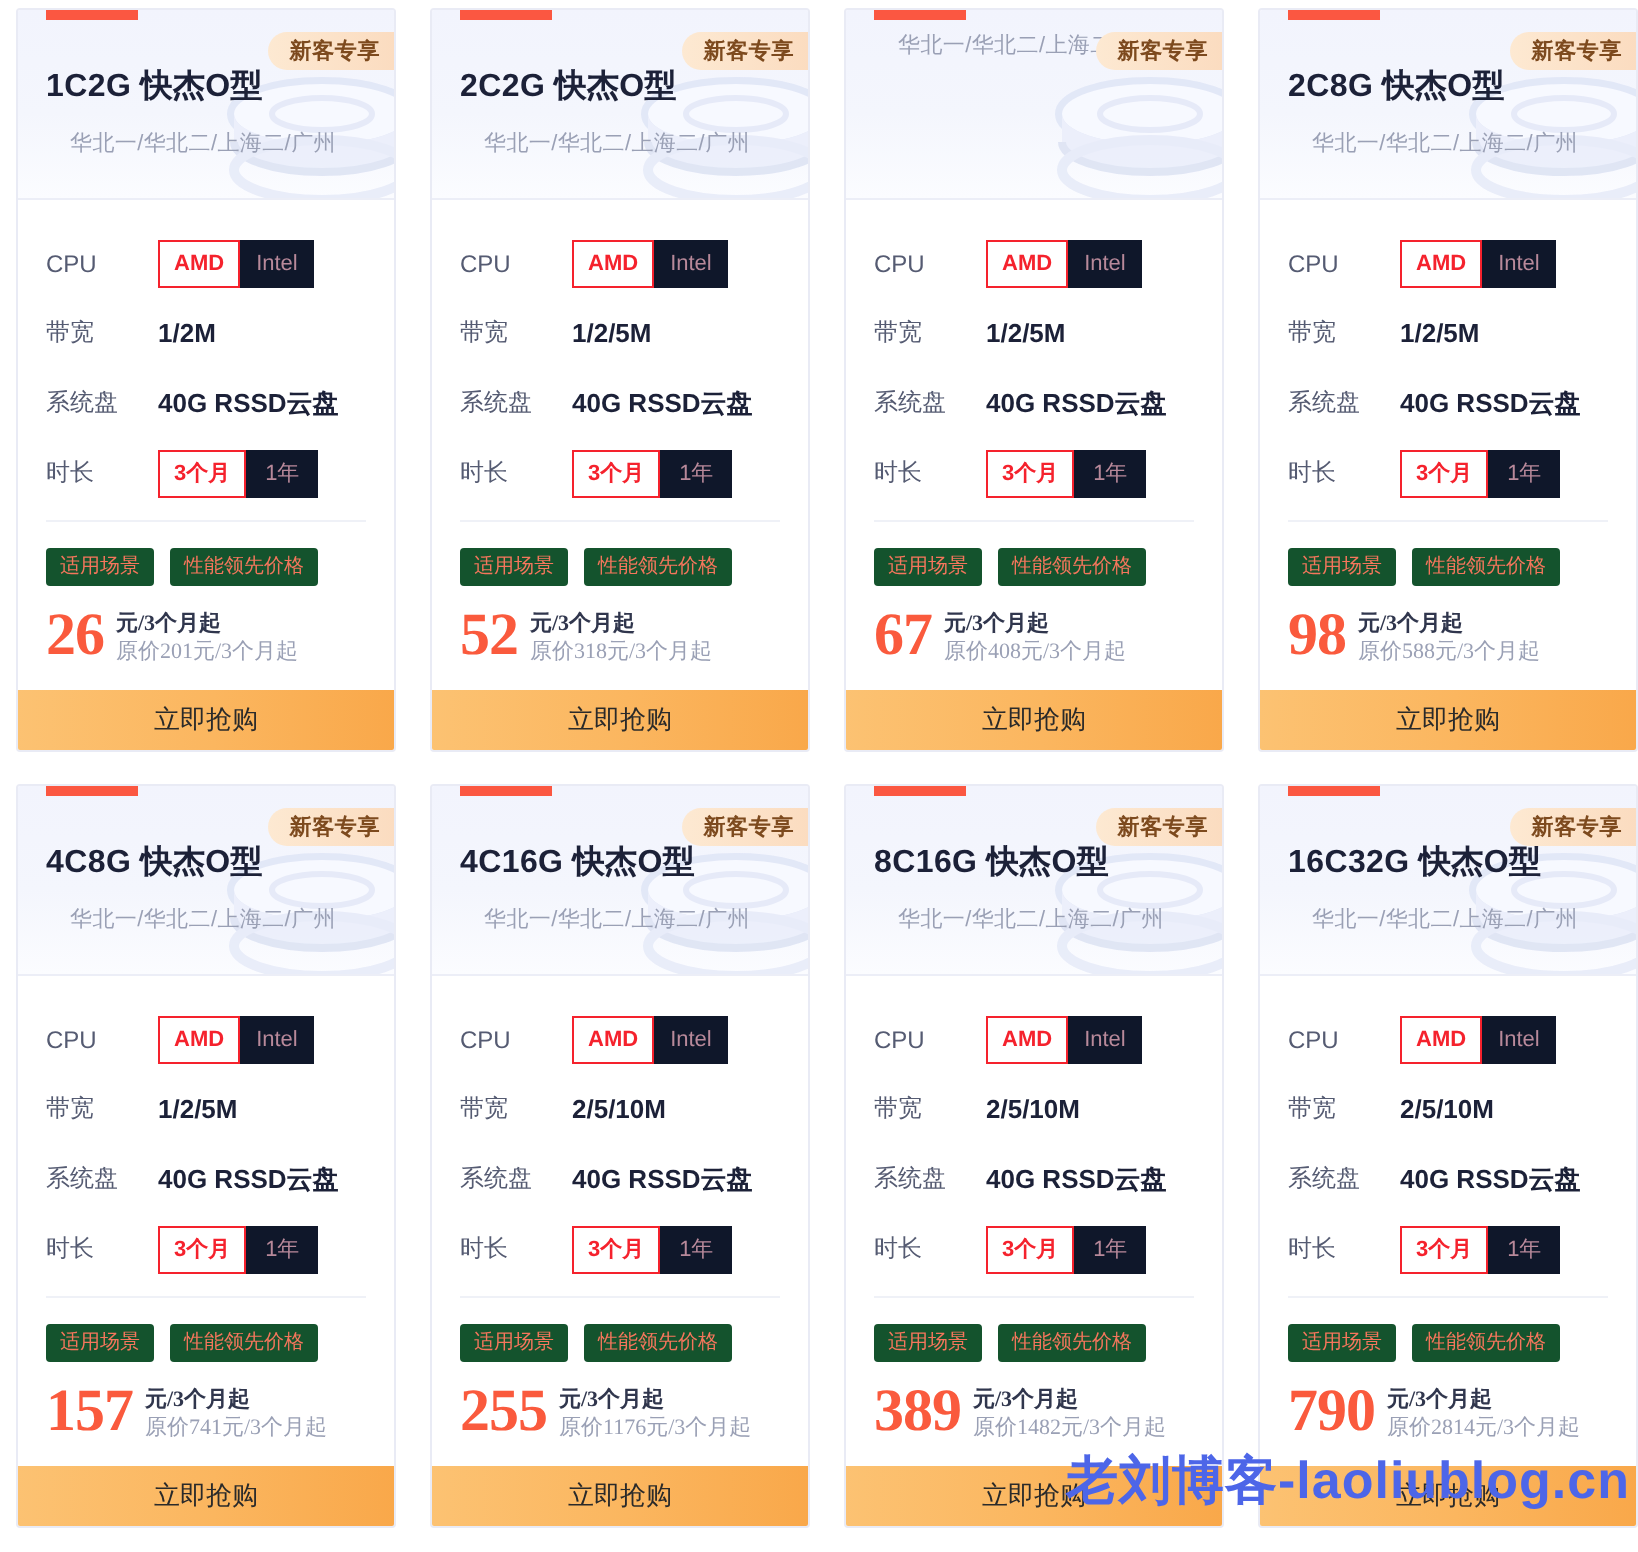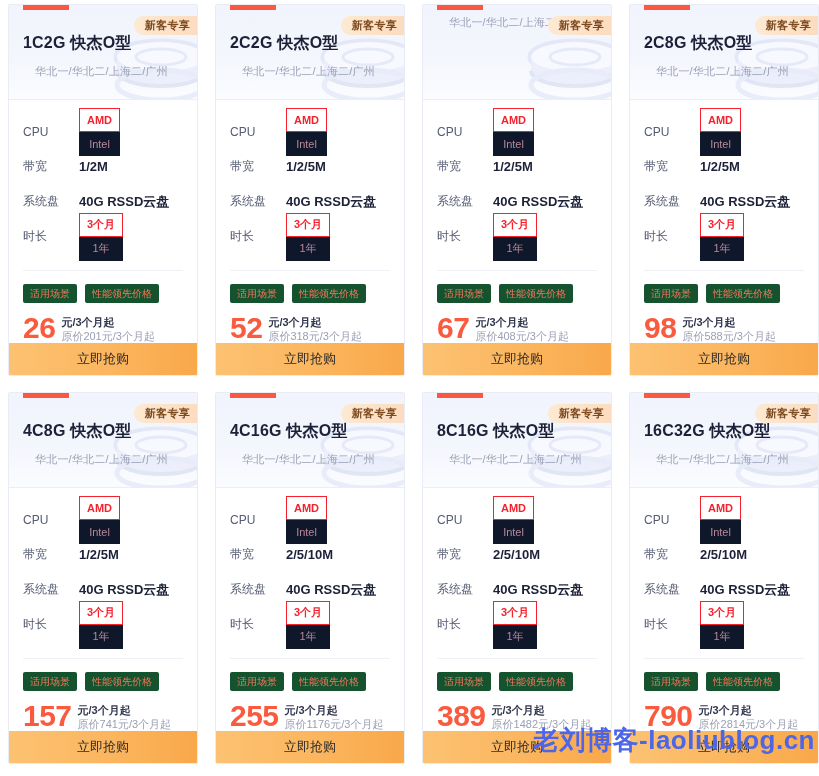--- a/index.html
+++ b/index.html
@@ -109,21 +109,20 @@
   }
   .spec-value {
     font-size: 13px;
     font-weight: bold;
     color: #1c2138;
   }
   .seg {
     display: inline-flex;
     border-radius: 2px;
     overflow: visible;
-    flex-direction: column;
   }
   .seg-opt {
     height: 24px;
     min-width: 36px;
     padding: 0 7px;
     display: inline-flex;
     align-items: center;
     justify-content: center;
     font-size: 11px;
     background: #0f172a;
@@ -161,21 +160,22 @@
     color: #f5765c;
     font-size: 10px;
     border-radius: 2px;
     white-space: nowrap;
   }
 
   
   .price-wrap {
     display: flex;
     align-items: flex-start;
-    padding: 11px 14px 0 14px;
+    padding: 11px 14px 12px 14px;
+    font-family: Liberation Serif, serif;
   }
   .price-num {
     font-size: 30px;
     line-height: 28px;
     font-weight: bold;
     color: #fa5a3d;
     letter-spacing: -.5px;
   }
   .price-side {
     margin-left: 6px;

